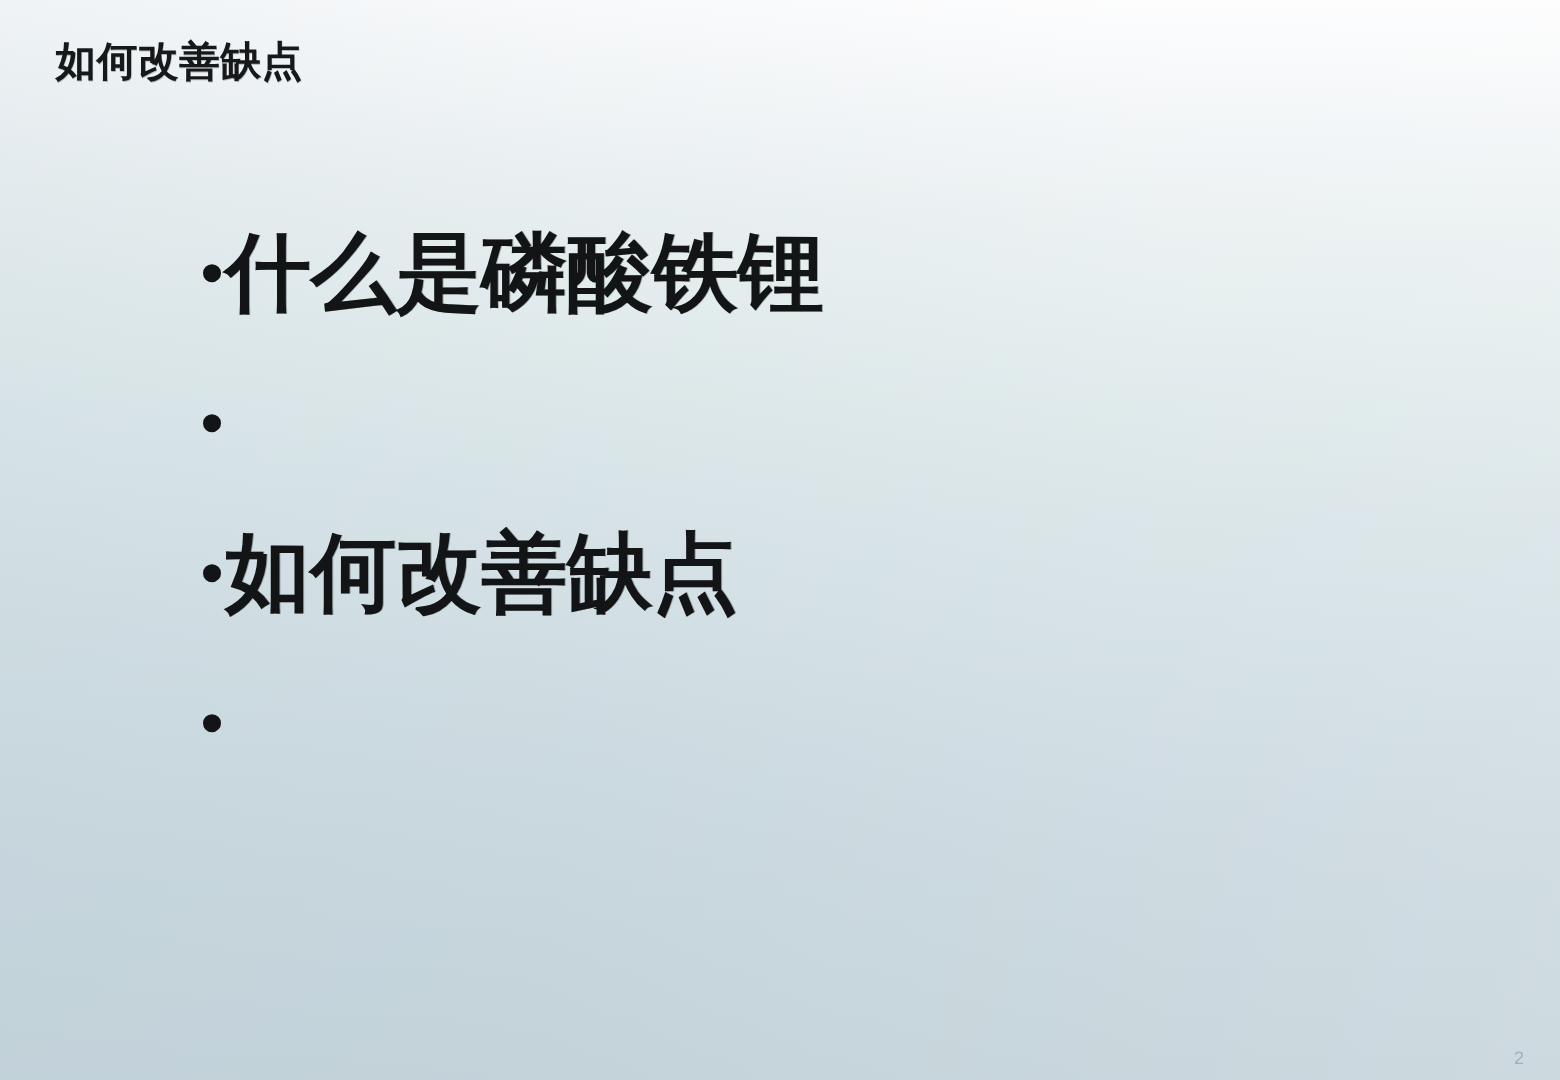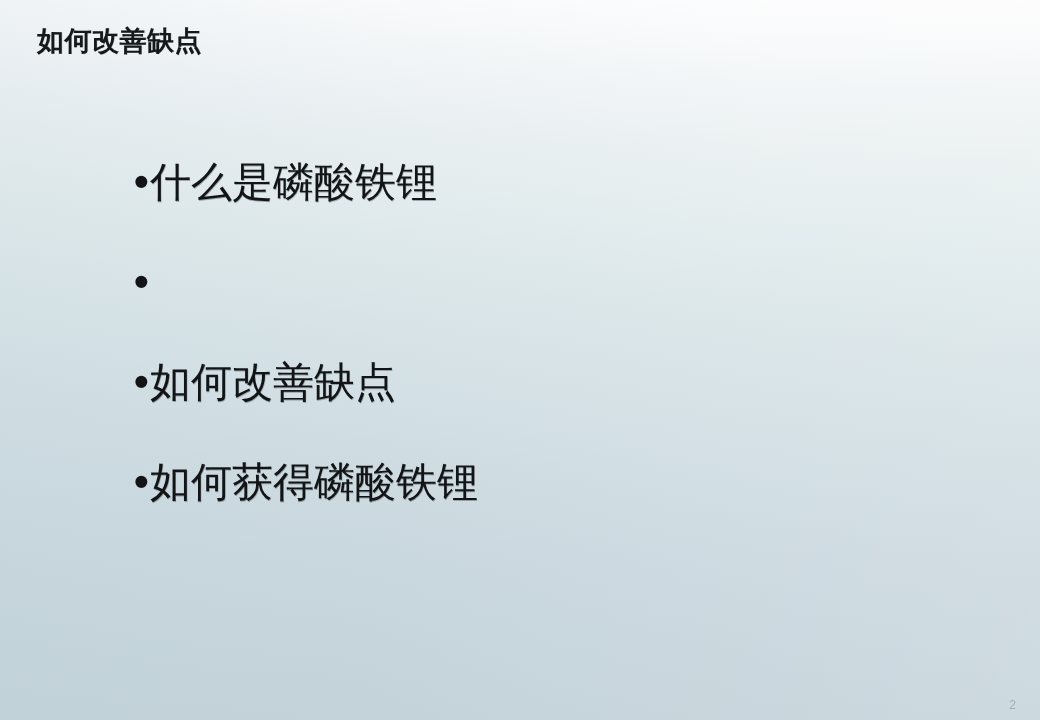--- a/index.html
+++ b/index.html
@@ -87,22 +87,22 @@
     width: 16px;
     font-size: 42px;
     font-weight: bold;
     color: #121416;
     line-height: 48px;
     text-align: left;
   }
 
   .bullet-text {
     flex: 0 1 auto;
-    font-size: 41px;
-    font-weight: normal;
+    font-size: 57px;
+    font-weight: bold;
     color: #121416;
     line-height: 48px;
     white-space: nowrap;
     letter-spacing: 0px;
     text-shadow: 0.6px 0.6px 0 rgba(35,45,55,0.35);
   }
 
   .page-number {
     position: absolute;
     right: 24px;
@@ -133,21 +133,20 @@
         <span class="bullet-dot">•</span>
       </div>
 
       <div class="bullet-item">
         <span class="bullet-dot">•</span>
         <span class="bullet-text">如何改善缺点</span>
       </div>
 
       <div class="bullet-item">
         <span class="bullet-dot">•</span>
-        <span class="bullet-text">如何获得磷酸铁锂</span>
       </div>
 
     </div>
 
     <div class="page-number">2</div>
 
   </div>
 </div>
 
 </body></html>

